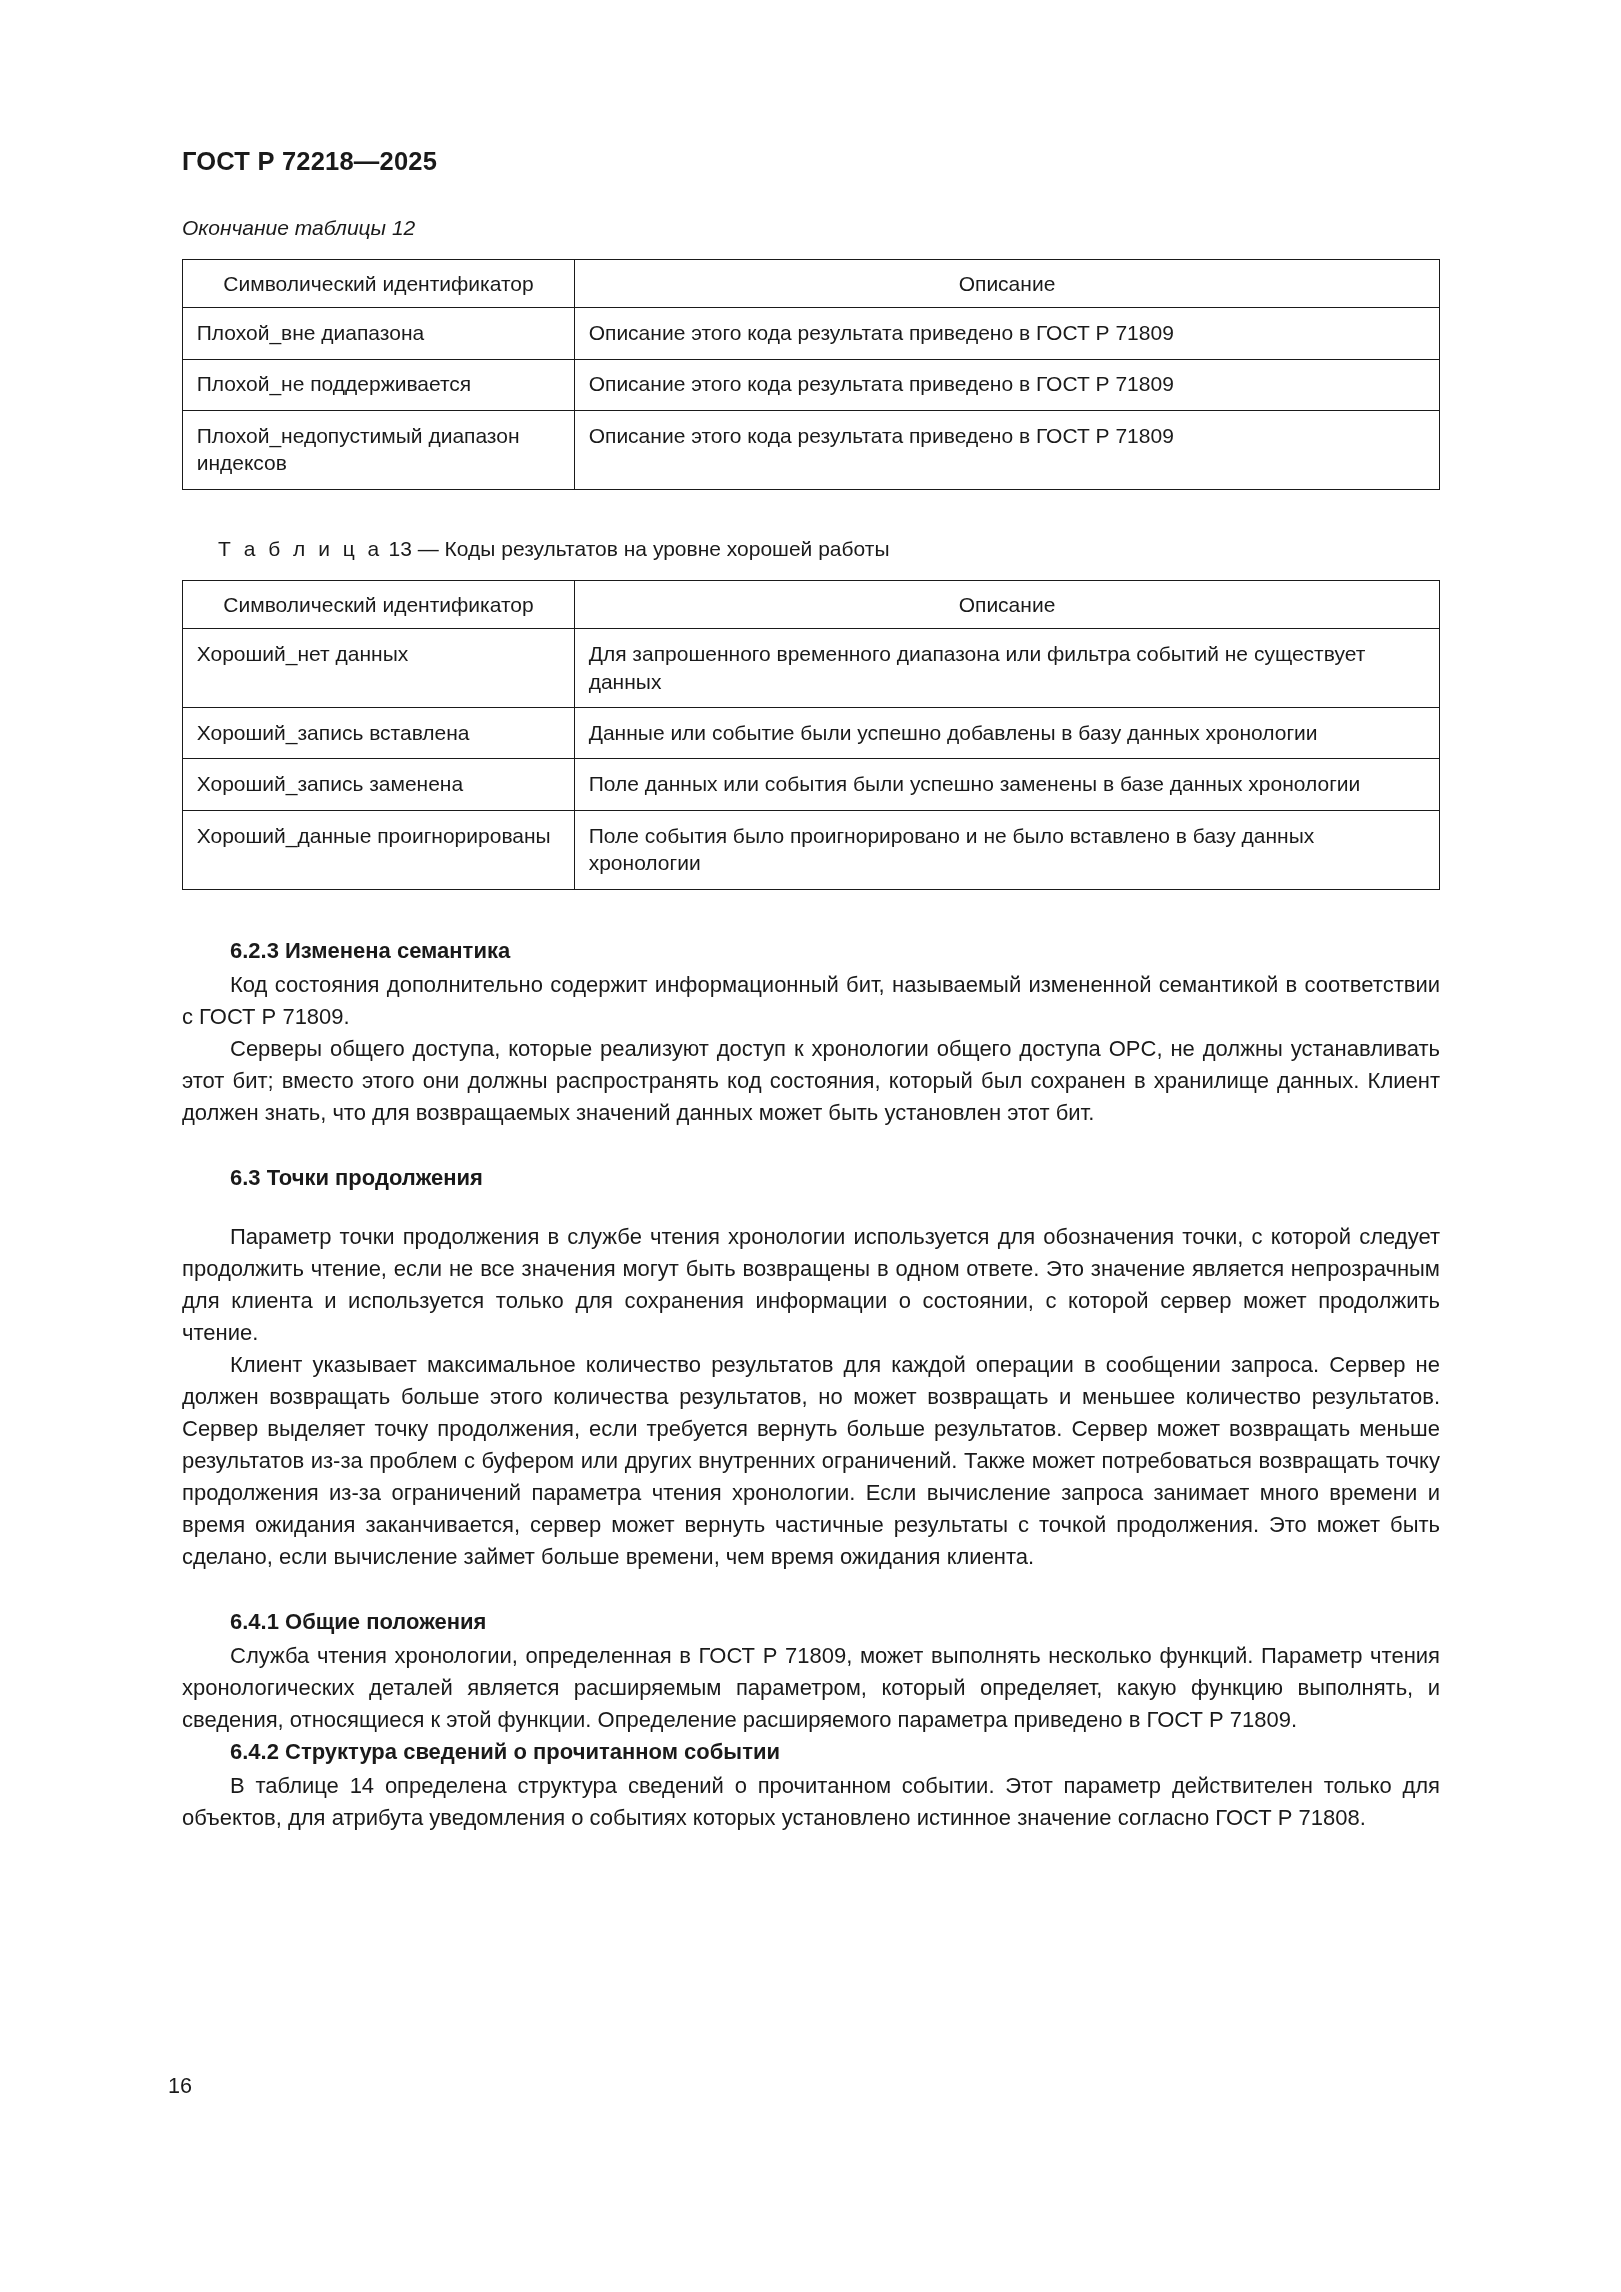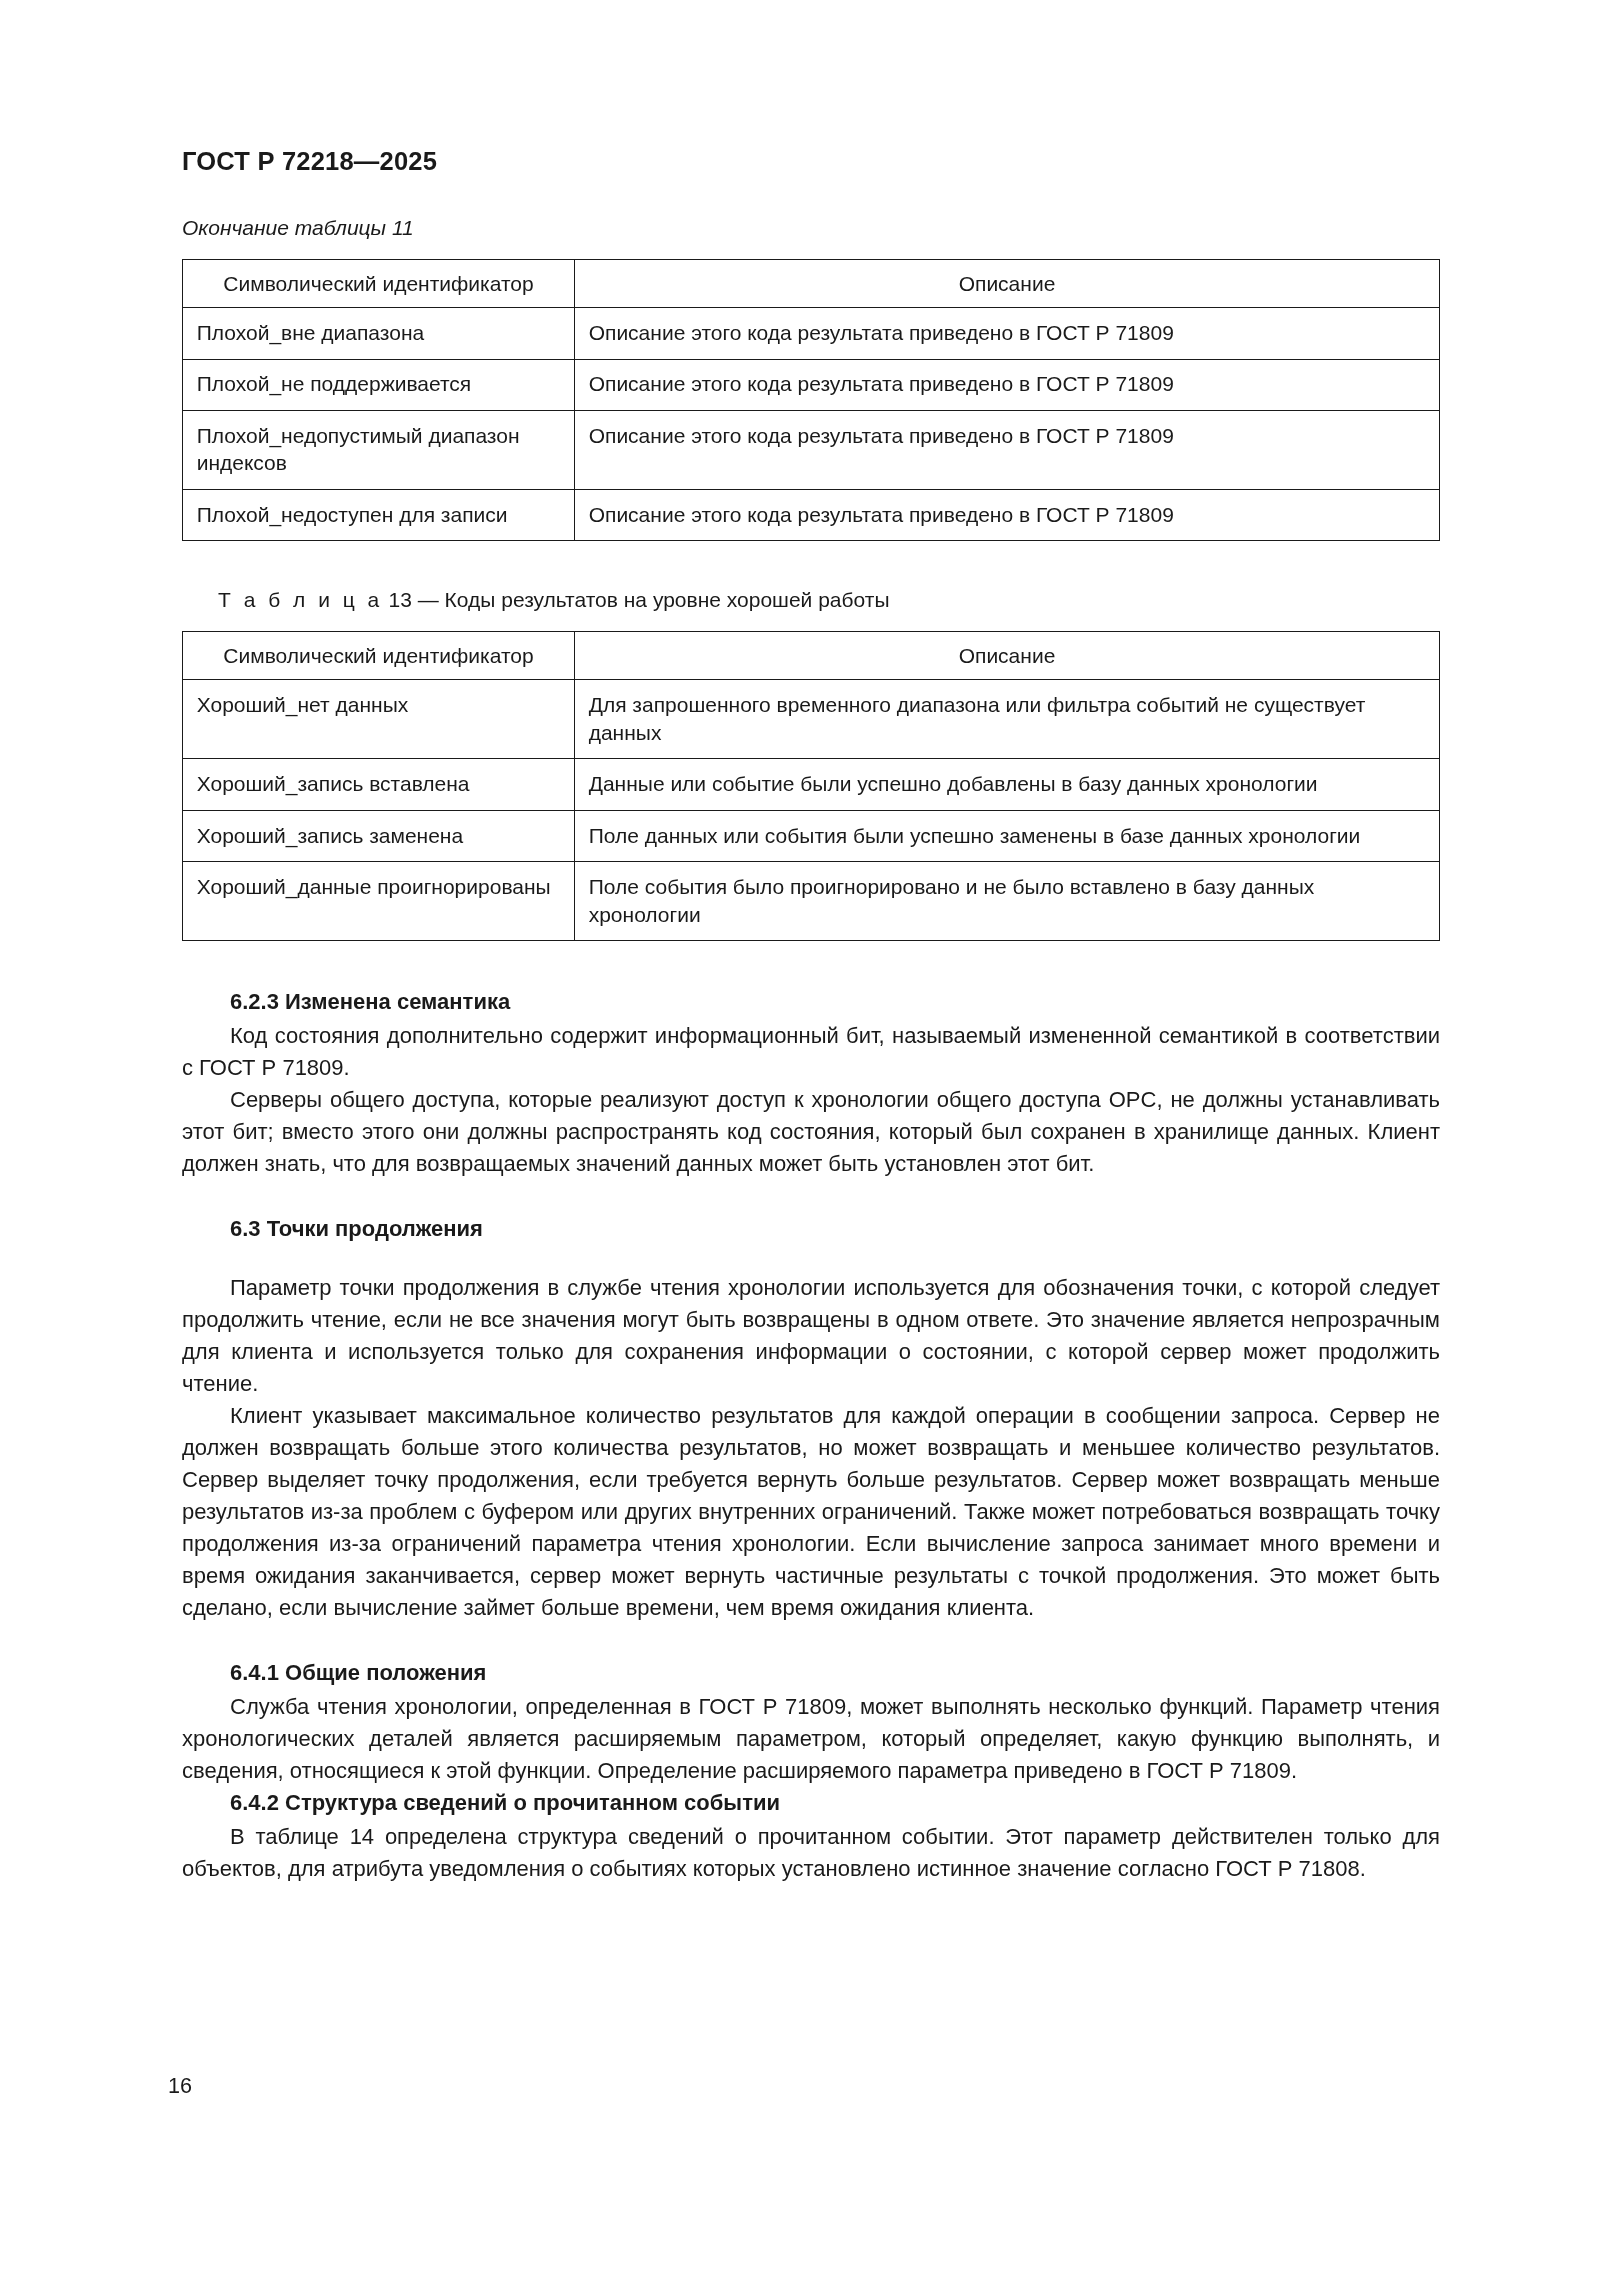--- a/index.html
+++ b/index.html
@@ -111,21 +111,21 @@
 </style>
 </head>
 <body>
 
 <div class="page">
 
   <div class="header">ГОСТ Р 72218—2025</div>
 
   <div class="content">
 
-    <div class="table-caption">Окончание таблицы 11</div>
+    <div class="table-caption">Окончание таблицы 12</div>
 
     <table class="gost">
       <colgroup>
           <col class="c1">
           <col class="c2">
         </colgroup>
       <thead>
         <tr>
           <th>Символический идентификатор</th>
           <th>Описание</th>
@@ -137,24 +137,20 @@
           <td>Описание этого кода результата приведено в ГОСТ Р 71809</td>
         </tr>
         <tr>
           <td>Плохой_не поддерживается</td>
           <td>Описание этого кода результата приведено в ГОСТ Р 71809</td>
         </tr>
         <tr>
           <td>Плохой_недопустимый диапазон индексов</td>
           <td>Описание этого кода результата приведено в ГОСТ Р 71809</td>
         </tr>
-        <tr>
-          <td>Плохой_недоступен для записи</td>
-          <td>Описание этого кода результата приведено в ГОСТ Р 71809</td>
-        </tr>
       </tbody>
     </table>
 
     <div class="gap-after-table"></div>
 
     <div class="table-caption roman">
       <span class="sp-letters">Т а б л и ц а</span>
       <span>13 — Коды результатов на уровне хорошей работы</span>
     </div>
 

